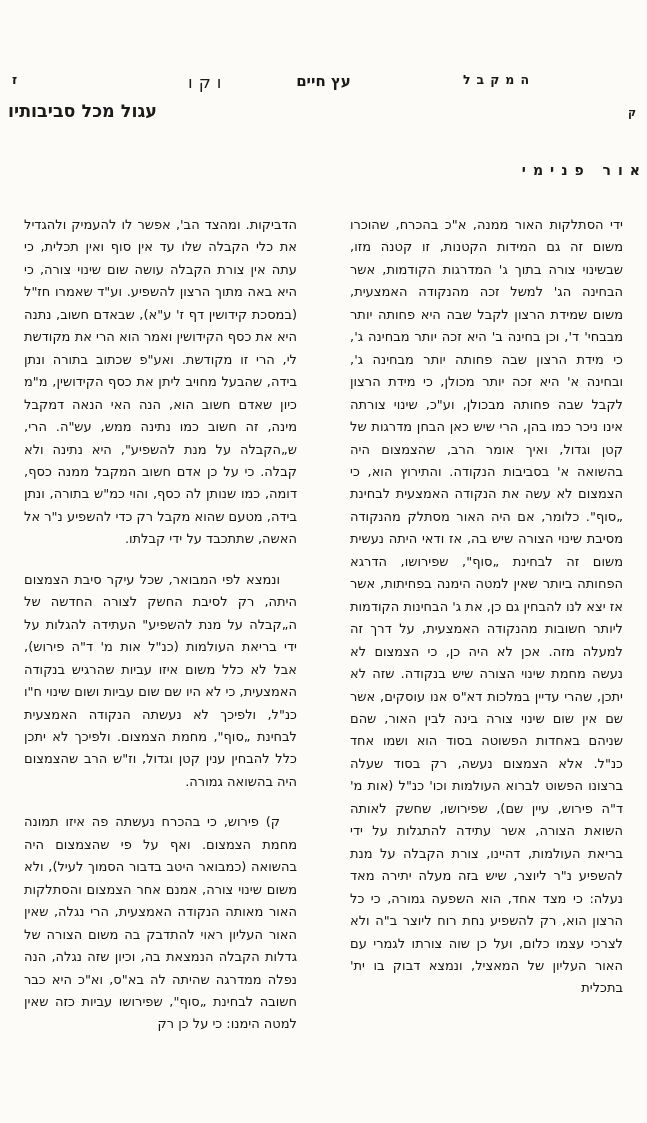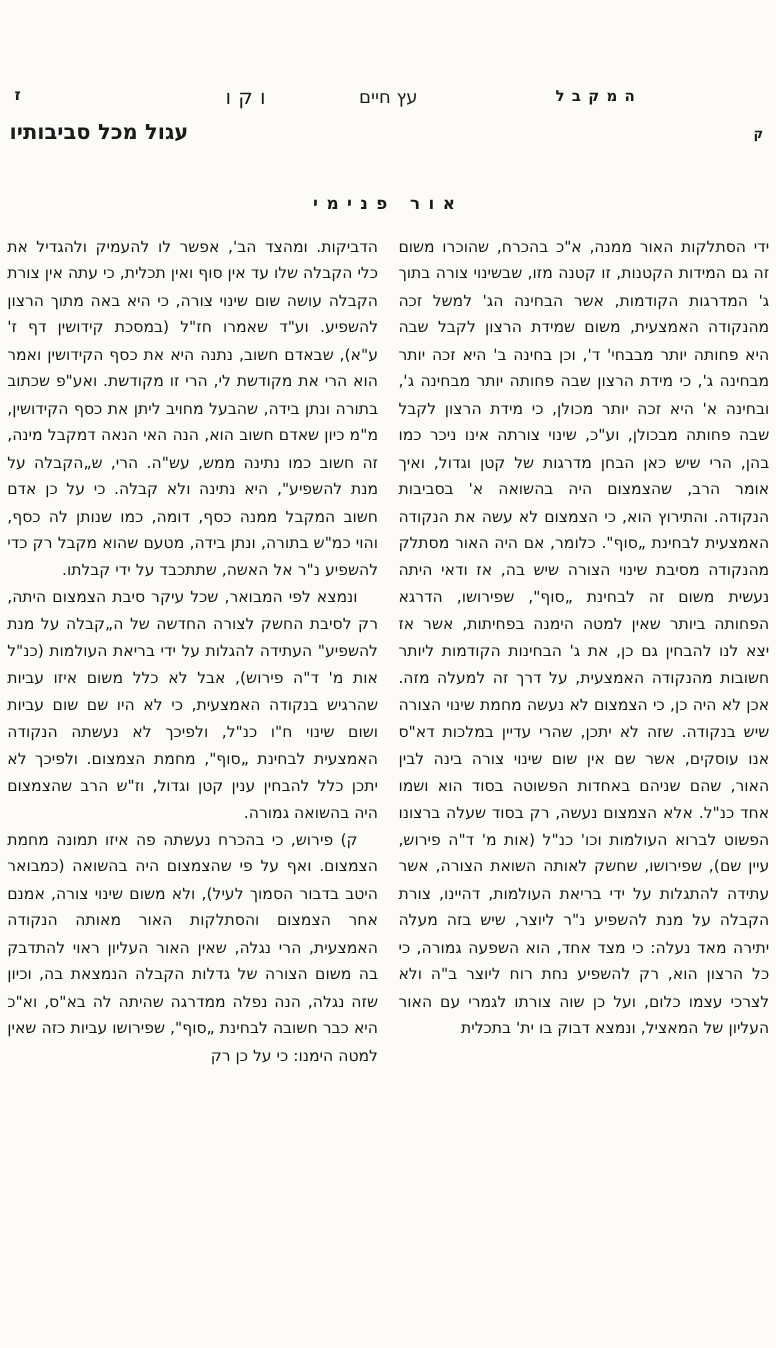--- a/index.html
+++ b/index.html
@@ -25,21 +25,21 @@
   .header .hdr-item { position: absolute; white-space: nowrap; }
   .hdr-section-right {
     right: 112px;
     letter-spacing: 6px;
     font-weight: 700;
     font-size: 12.5px;
   }
   .hdr-book-title {
     left: 50%;
     transform: translateX(-50%);
-    font-weight: 400;
+    font-weight: 700;
     font-size: 15px;
   }
   .hdr-section-left {
     left: 188px;
     letter-spacing: 6px;
     font-size: 17px;
   }
   .hdr-page-number {
     left: 12px;
     font-weight: 700;
@@ -64,21 +64,20 @@
     font-size: 11px;
     font-weight: 700;
     margin: 0 3px;
     position: relative;
     top: -1px;
   }
   
   .section-heading {
     position: absolute;
     top: 162px; left: 0; right: 0;
-    text-align: center;
     font-weight: 700;
     font-size: 14px;
     letter-spacing: 7px;
   }
   
   .columns {
     position: absolute;
     top: 196px;
     right: 6px; left: 6px;
     display: flex;
@@ -86,21 +85,21 @@
     gap: 17px;
   }
   .col {
     flex: 1 1 0;
     direction: rtl;
     text-align: justify;
     font-size: 13px;
     line-height: 22.45px;
     color: #161616;
   }
-  .col p { margin: 0; }
+  .col p { margin: 18px; }
   .col p.indent { text-indent: 17px; }
 </style>
 </head>
 <body>
 
 <div class="page">
 
   <div class="header">
     <span class="hdr-item hdr-section-right">המקבל</span>
     <span class="hdr-item hdr-book-title">עץ חיים</span>

